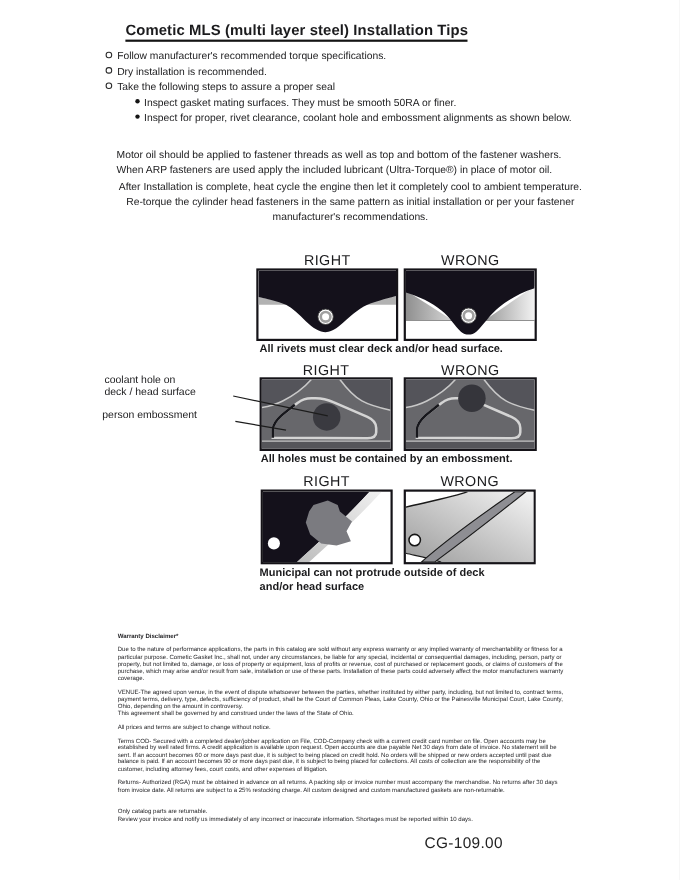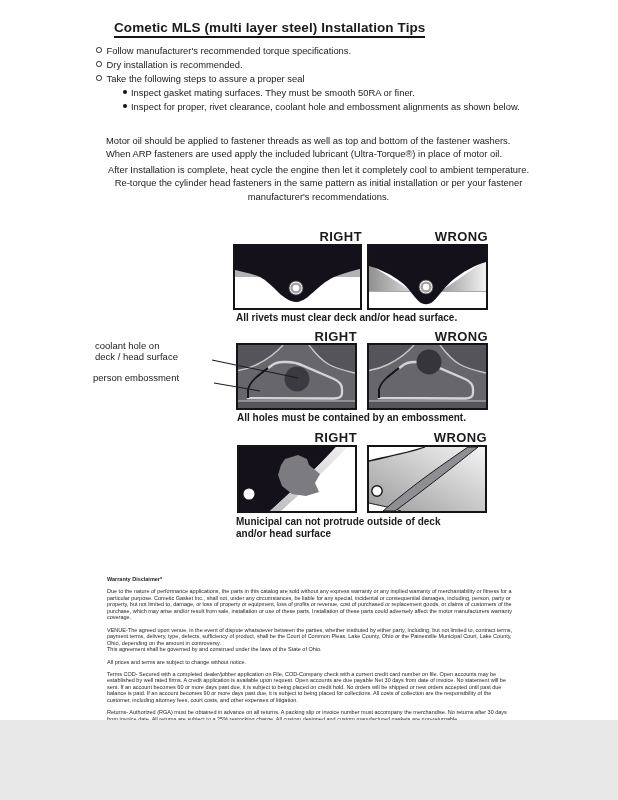--- a/index.html
+++ b/index.html
@@ -1,37 +1,37 @@
 <!DOCTYPE html>
 <html><head>
 <meta charset="utf-8">
 <style>
   html,body{margin:0;padding:0;background:#e8e8e8;}
   .page{
-    position:relative;width:618px;height:720px;background:#ffffff;
+    position:relative;width:618px;height:800px;background:#ffffff;
     font-family:"Liberation Sans",sans-serif;color:#1b1b1d;overflow:hidden;
   }
   .abs{position:absolute;}
   
   .title{left:114px;top:20px;font-size:13.5px;font-weight:bold;
     border-bottom:2px solid #141414;padding-bottom:1px;letter-spacing:0.1px;}
   
   .tips{left:96px;top:44px;width:505px;font-size:9.4px;}
   .tip-row{display:flex;align-items:center;line-height:14px;}
   .tip-row.lvl2{padding-left:27px;}
   .b1{flex:0 0 auto;width:3.5px;height:3.5px;border:1px solid #2a2a2a;border-radius:50%;margin-right:5px;position:relative;top:-1px;}
   .b2{flex:0 0 auto;width:4px;height:4px;background:#141414;border-radius:50%;margin-right:4px;position:relative;top:-1px;}
   
   .diesel-head{left:106px;top:114px;font-size:12px;font-weight:bold;}
   .body-par{left:106px;font-size:9.4px;line-height:13.4px;width:425px;}
   .p1{top:134px;}
   .p2{top:163px;text-align:center;}
   .p-note{top:206px;}
   
-  .fig-label{font-size:13px;font-weight:bold;letter-spacing:0.4px;text-align:right;width:121px;}
+  .fig-label{font-size:13px;font-weight:normal;letter-spacing:0.4px;text-align:center;width:121px;}
   .caption{font-size:10px;font-weight:bold;line-height:12px;}
   .panel{border:2px solid #151318;background:#fff;line-height:0;}
   .ann-label{font-size:9.5px;line-height:11px;text-align:left;width:116px;}
   svg{display:block;}
   
   .legal{left:107px;top:576px;width:406px;font-size:5.5px;line-height:6.45px;color:#1f1f22;}
   .legal .lg-head{font-weight:bold;margin-bottom:6px;}
   .mb6{margin-bottom:6px;}
   .mb0{margin-bottom:0;}
   .mb13{margin-bottom:13px;}

